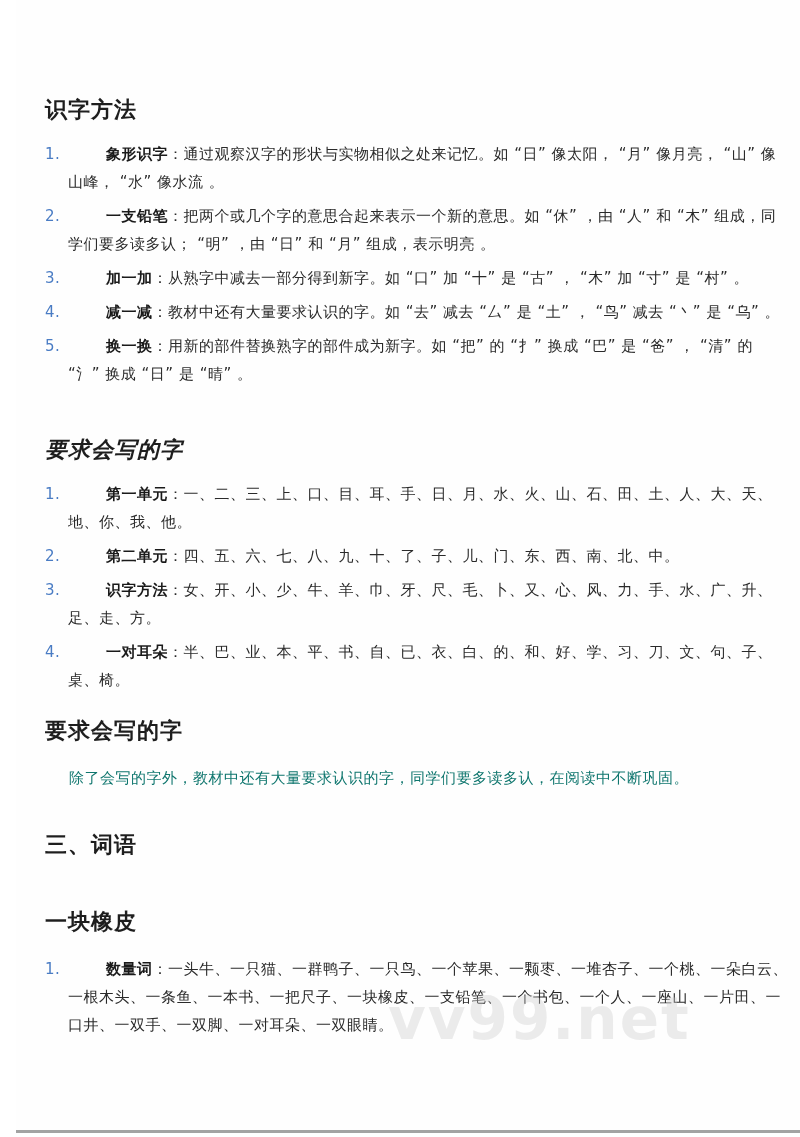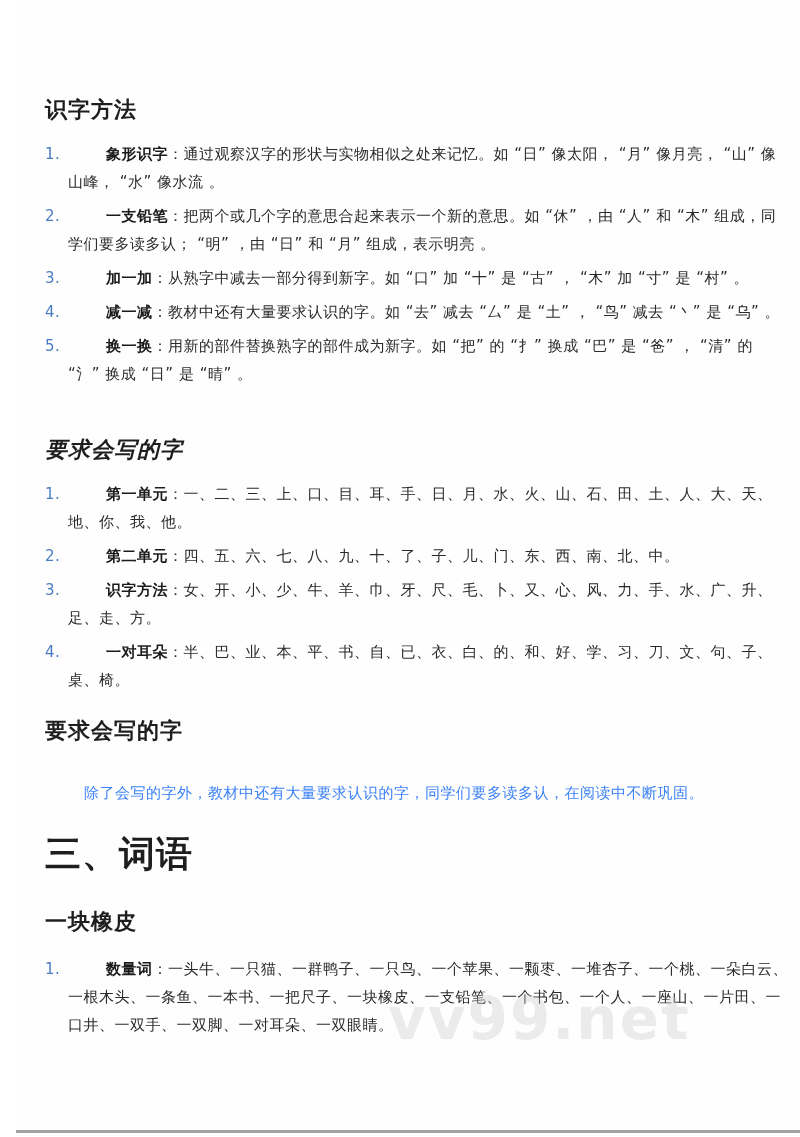--- a/index.html
+++ b/index.html
@@ -37,21 +37,21 @@
       margin: 0;
       font-size: 22px;
       font-weight: bold;
       color: #1e1e1e;
       letter-spacing: 1px;
     }
     h1.chapter {
       position: absolute;
       left: 0;
       margin: 0;
-      font-size: 36px;
+      font-size: 22px;
       font-weight: bold;
       color: #1e1e1e;
       letter-spacing: 1px;
     }
     ol.list {
       position: absolute;
       left: 0;
       margin: 0;
       padding: 0;
       list-style: none;
@@ -73,24 +73,24 @@
       font-size: 15px;
     }
     ol.list li .term {
       font-weight: bold;
       color: #1a1a1a;
       margin-left: 38px;
     }
     p.para {
       position: absolute;
       left: 0;
-      margin: 15px;
+      margin: 0;
       font-size: 15px;
       line-height: 28px;
-      color: #3b82f6;
+      color: #0f766e;
       letter-spacing: 0.5px;
       padding-left: 24px;
     }
     .watermark {
       position: absolute;
       left: 372px;
       top: 985px;
       font-family: "DejaVu Sans", sans-serif;
       font-weight: bold;
       font-size: 58px;

